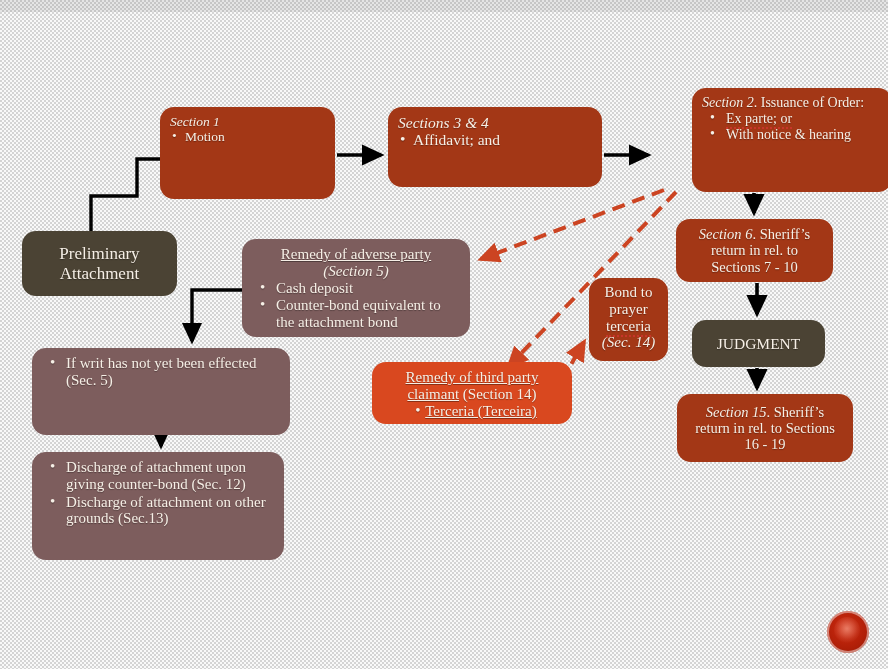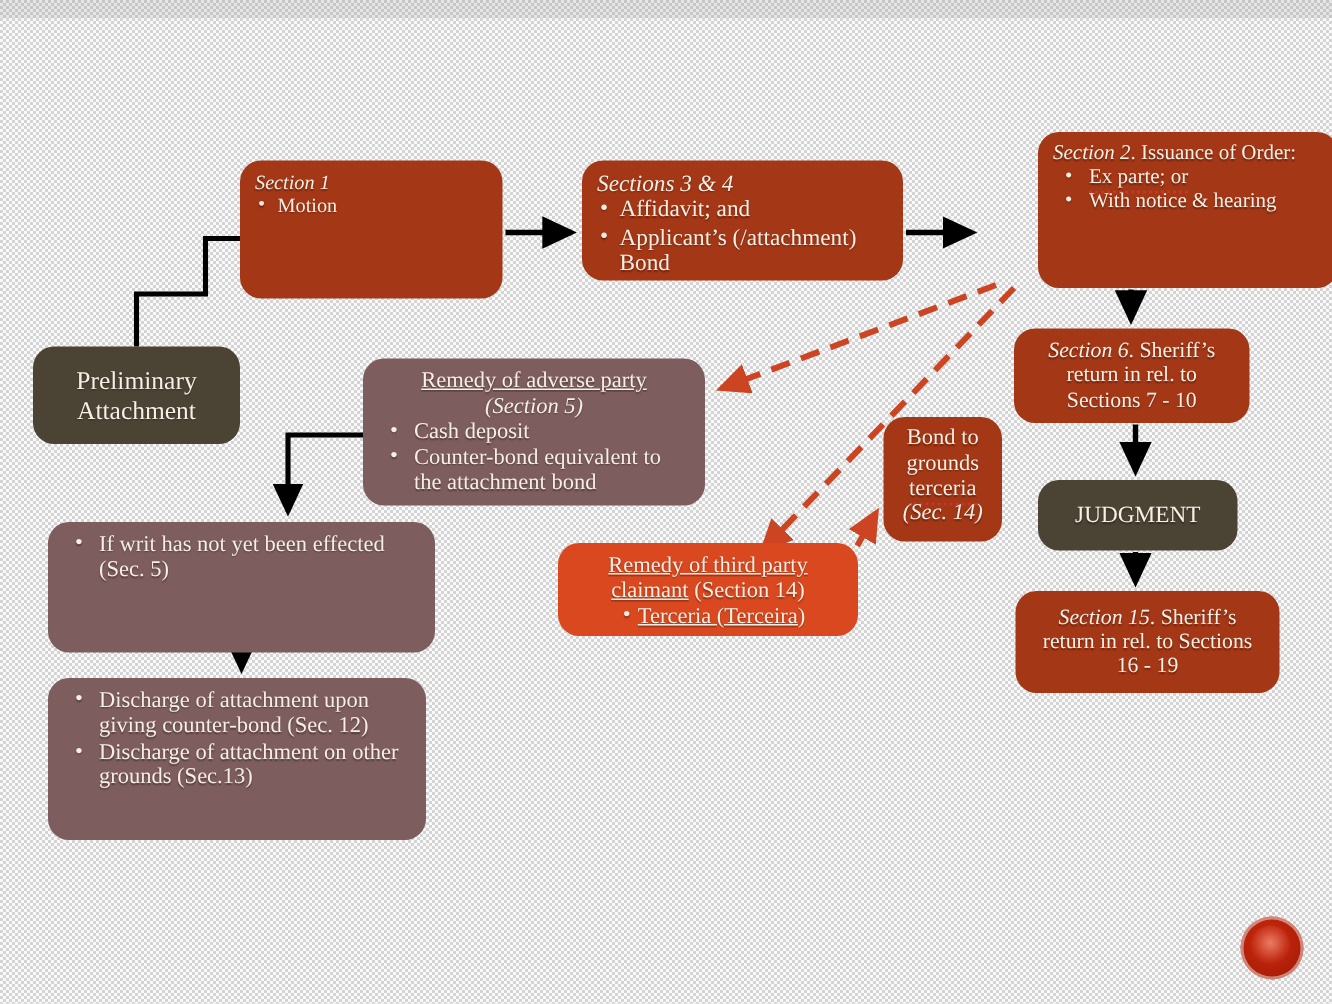--- a/index.html
+++ b/index.html
@@ -74,21 +74,21 @@
   }
 
   svg.arrows {
     position: absolute;
     left: 0; top: 0;
     width: 888px; height: 669px;
     pointer-events: none;
   }
 
   
-  #n-prelim   { left: 22px;  top: 231px; width: 138px; height: 65px;
+  #n-prelim   { left: 22px;  top: 231px; width: 155px; height: 65px;
                 display:flex; align-items:center; justify-content:center; font-size: 17px; }
   #n-sec1     { left: 160px; top: 107px; width: 175px; height: 92px; font-size: 13.5px; }
   #n-sec34    { left: 388px; top: 107px; width: 214px; height: 80px; font-size: 15.5px; }
   #n-sec2     { left: 655px; top: 88px;  width: 200px; height: 104px; font-size: 14px; margin-left: 37px; }
   #n-sec6     { left: 676px; top: 219px; width: 157px; height: 63px;
                 display:flex; align-items:center; justify-content:center; font-size: 14.5px; }
   #n-judg     { left: 692px; top: 320px; width: 133px; height: 47px;
                 display:flex; align-items:center; justify-content:center; font-size: 15.5px; }
   #n-sec15    { left: 677px; top: 394px; width: 176px; height: 68px;
                 display:flex; align-items:center; justify-content:center; font-size: 14.5px; }
@@ -188,21 +188,20 @@
     <span class="hdr ital">Section 1</span>
     <ul class="bl">
       <li>Motion</li>
     </ul>
   </div>
 
   <div class="node rust" id="n-sec34">
     <span class="hdr ital">Sections 3 &amp; 4</span>
     <ul class="bl">
       <li>Affidavit; and</li>
-      <li>Applicant’s (/attachment) Bond</li>
     </ul>
   </div>
 
   <div class="node rust" id="n-sec2">
     <span class="hdr"><span class="ital">Section 2</span><span>. Issuance of Order:</span></span>
     <ul class="bl wide">
       <li><span class="sq">Ex parte; or</span></li>
       <li>With notice &amp; hearing</li>
     </ul>
   </div>
@@ -243,19 +242,19 @@
 
   <div class="node orange" id="n-third">
     <div class="ctr"><span class="uline">Remedy of third party claimant</span> <span>(Section 14)</span></div>
     <ul class="bl wide" style="text-align:center;">
       <li style="display:inline-block;padding-left:18px;"><span class="uline">Terceria (Terceira)</span></li>
     </ul>
   </div>
 
   <div class="node rust" id="n-bondto">
     <div>Bond to</div>
-    <div>grounds</div>
+    <div>prayer</div>
     <div><span class="sq">terceria</span></div>
     <div class="ital">(Sec. 14)</div>
   </div>
 
   <div id="seal"></div>
 </div>
 
 </body></html>

